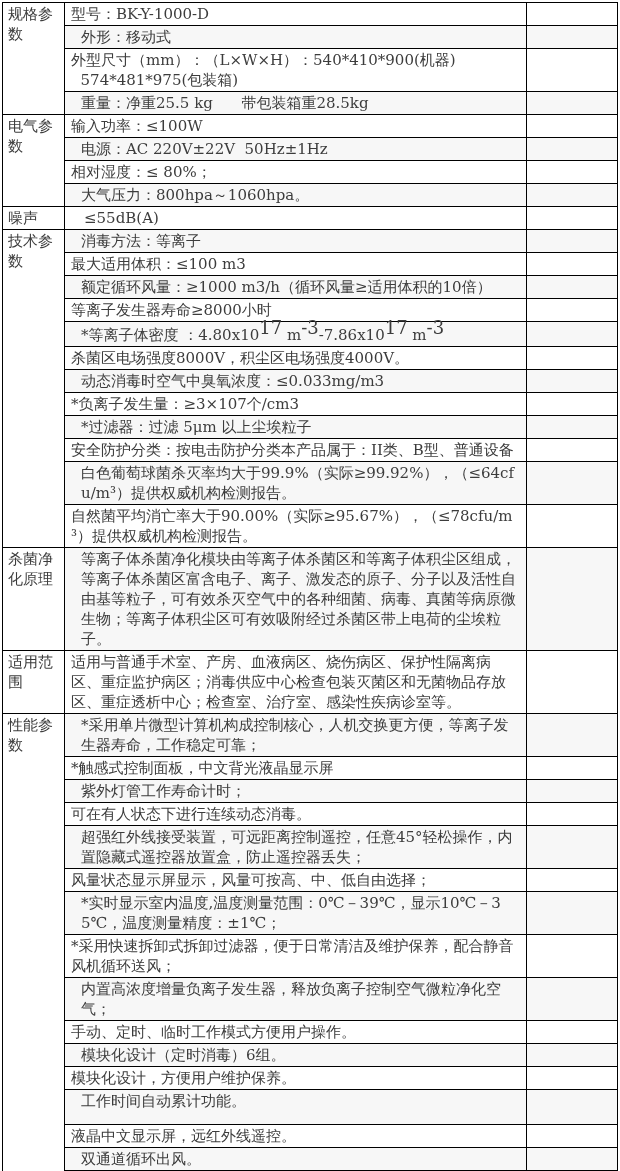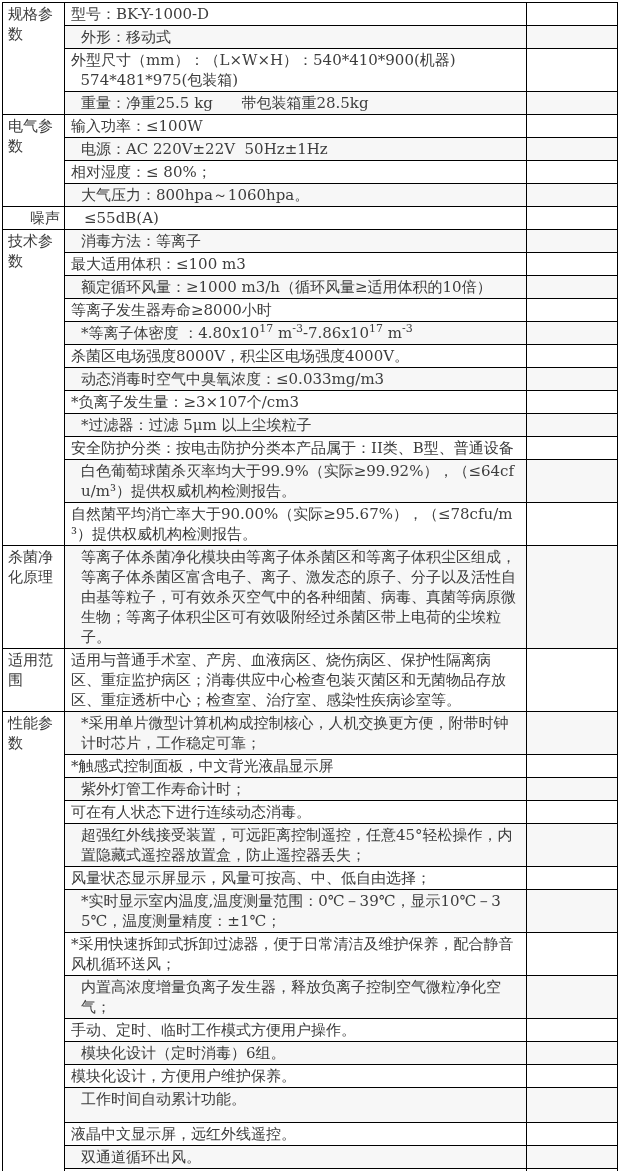--- a/index.html
+++ b/index.html
@@ -33,21 +33,21 @@
     padding: 1px 4px 1px 5px;
     font-family: Liberation Serif, serif;
   }
   table.spec tr.shade td.val,
   table.spec tr.shade td.empty {
     background: var(--stripe-color, #f7f7f7);
     padding-left: 16px;
   }
   .sup {
     vertical-align: super;
-    font-size: 11px;
+    font-size: 18px;
     line-height: 10px;
   }
 </style>
 </head>
 <body style="background: rgb(255, 255, 255);">
 
 <table class="spec">
   <colgroup>
     <col style="width:62px">
     <col style="width:462px">
@@ -82,21 +82,21 @@
       </tr>
       <tr>
         <td class="val">相对湿度：≤ 80%；</td>
         <td class="empty"></td>
       </tr>
       <tr class="shade">
         <td class="val">大气压力：800hpa～1060hpa。</td>
         <td class="empty"></td>
       </tr>
       <tr>
-        <td class="cat" rowspan="1" style="text-align: right;">噪声</td>
+        <td class="cat" rowspan="1" style="text-align: left;">噪声</td>
         <td class="val" style="padding-left: 19px;">≤55dB(A)</td>
         <td class="empty"></td>
       </tr>
       <tr class="shade">
         <td class="cat" rowspan="12">技术参数</td>
         <td class="val">消毒方法：等离子</td>
         <td class="empty"></td>
       </tr>
       <tr>
         <td class="val">最大适用体积：≤100 m3</td>
@@ -147,21 +147,21 @@
         <td class="val">等离子体杀菌净化模块由等离子体杀菌区和等离子体积尘区组成，等离子体杀菌区富含电子、离子、激发态的原子、分子以及活性自由基等粒子，可有效杀灭空气中的各种细菌、病毒、真菌等病原微生物；等离子体积尘区可有效吸附经过杀菌区带上电荷的尘埃粒子。</td>
         <td class="empty"></td>
       </tr>
       <tr>
         <td class="cat" rowspan="1">适用范围</td>
         <td class="val">适用与普通手术室、产房、血液病区、烧伤病区、保护性隔离病区、重症监护病区；消毒供应中心检查包装灭菌区和无菌物品存放区、重症透析中心；检查室、治疗室、感染性疾病诊室等。</td>
         <td class="empty"></td>
       </tr>
       <tr class="shade">
         <td class="cat" rowspan="17">性能参数</td>
-        <td class="val">*采用单片微型计算机构成控制核心，人机交换更方便，附带时钟计时芯片，工作稳定可靠；</td>
+        <td class="val">*采用单片微型计算机构成控制核心，人机交换更方便，等离子发生器寿命，工作稳定可靠；</td>
         <td class="empty"></td>
       </tr>
       <tr>
         <td class="val">*触感式控制面板，中文背光液晶显示屏</td>
         <td class="empty"></td>
       </tr>
       <tr class="shade">
         <td class="val">紫外灯管工作寿命计时；</td>
         <td class="empty"></td>
       </tr>

